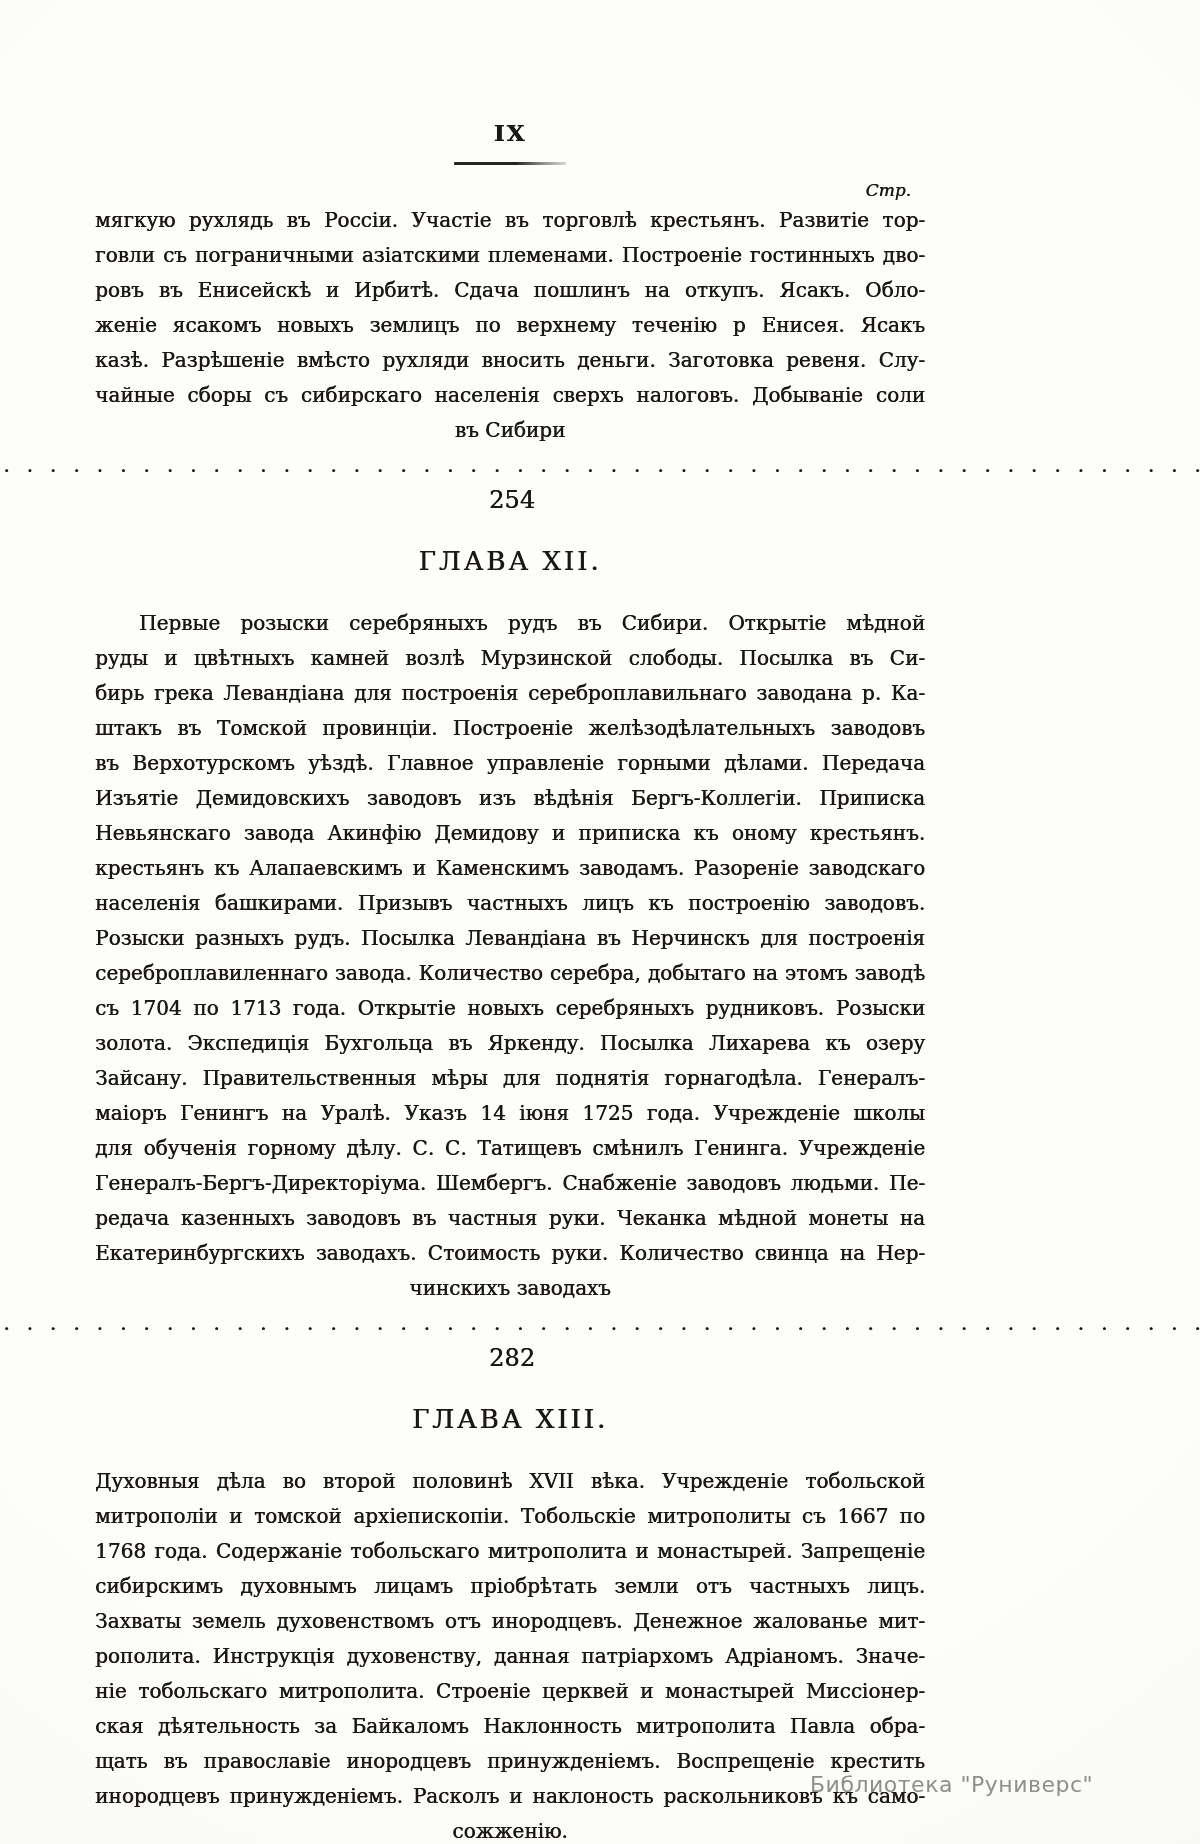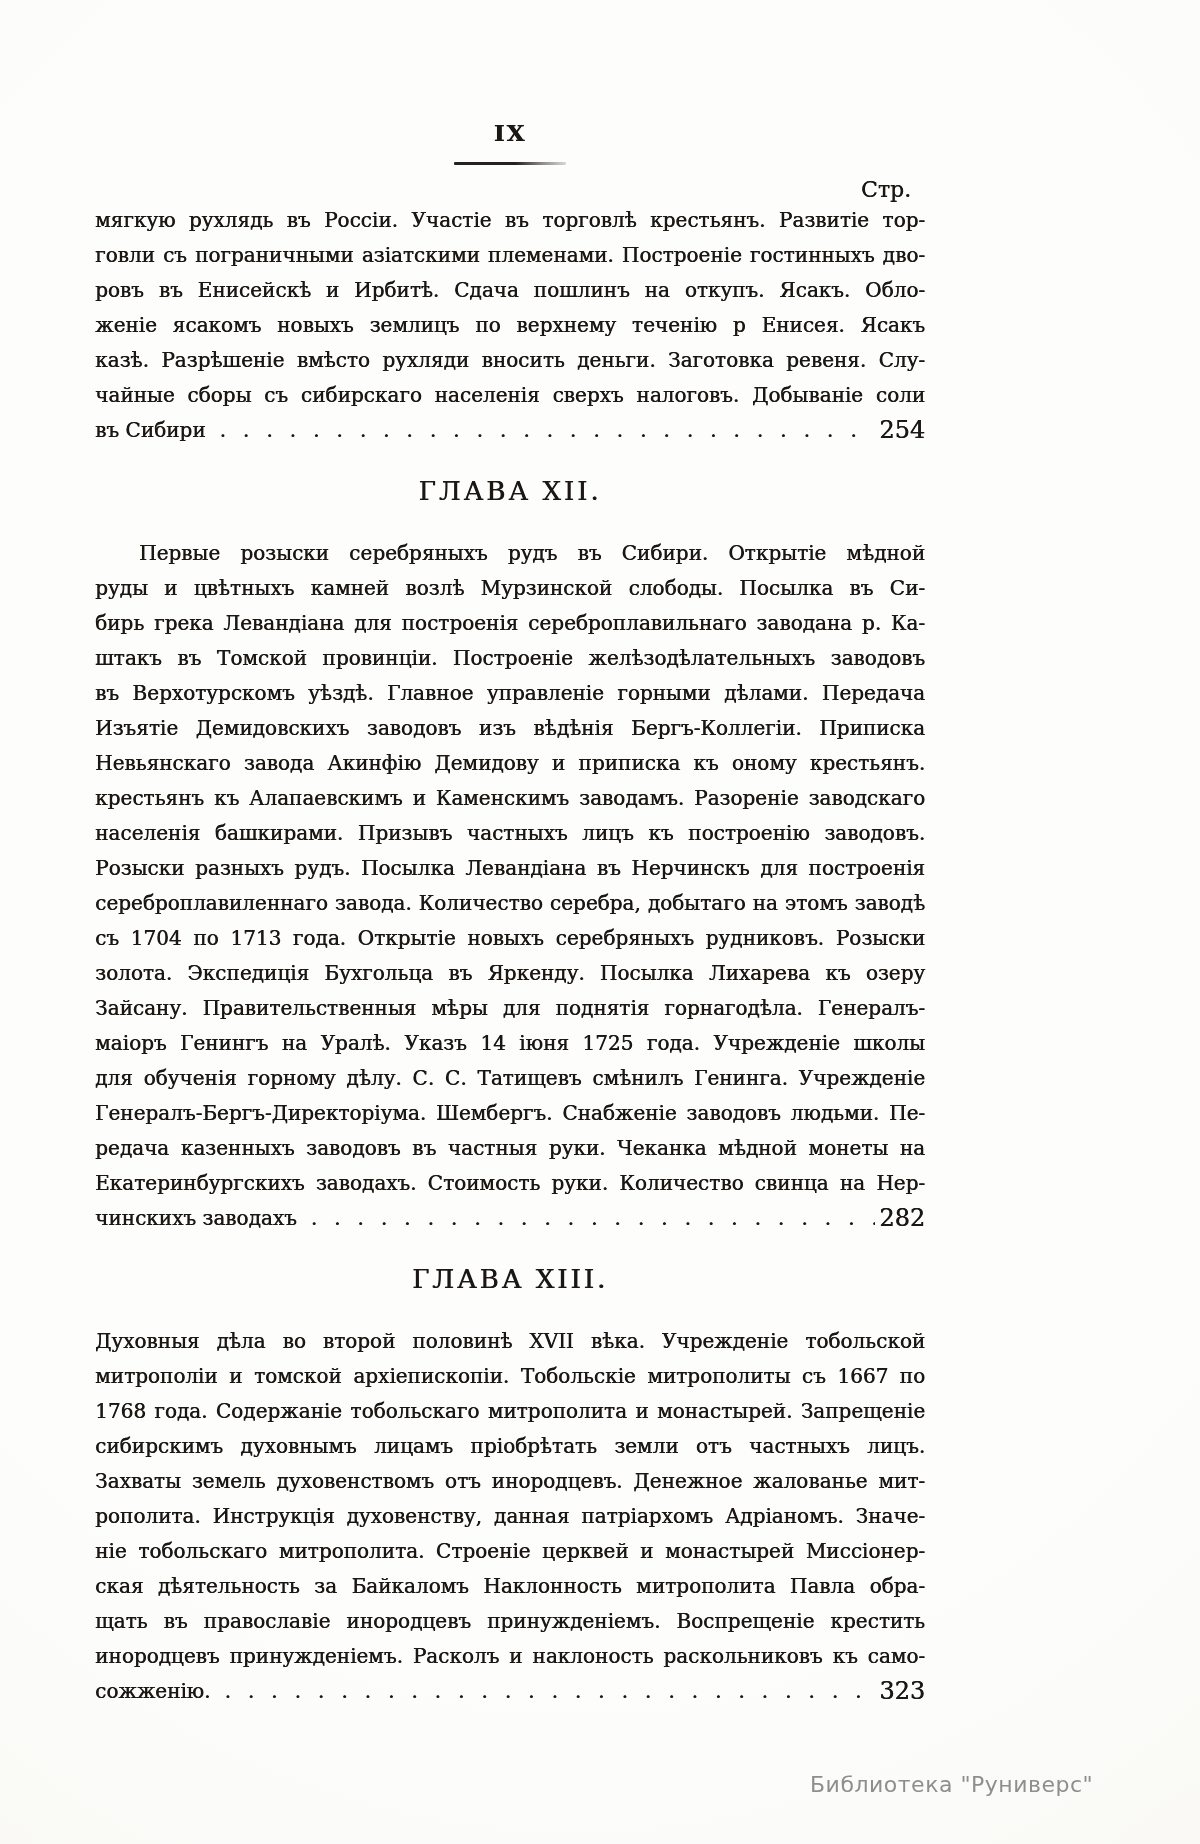--- a/index.html
+++ b/index.html
@@ -16,38 +16,39 @@
   .text-col{position:absolute;left:95px;top:94px;width:830px;}
   .folio{
     text-align:center;font-size:23px;font-weight:bold;letter-spacing:2px;
     line-height:30px;text-shadow:.5px 0 currentColor;margin-top:24px;
   }
   .folio-rule{
     margin:14px auto 0 auto;width:112px;height:3px;border-radius:1px;
     background:linear-gradient(90deg,#262220 0%,#262220 55%,rgba(60,55,50,.55) 80%,rgba(90,85,80,.22) 100%);
   }
   .str-label{
-    margin-top:12px;text-align:right;font-size:22px;
+    margin-top:12px;text-align:right;font-style:italic;font-size:17px;
     padding-right:14px;line-height:26px;text-shadow:.4px 0 currentColor;
   }
   .sections{}
   .chapter-heading{
     margin:22px 0 24px 0;text-align:center;font-size:26px;letter-spacing:3px;
     line-height:42px;text-shadow:.6px 0 currentColor;
   }
   .toc-paragraph{margin:0;}
   .text-line{
     font-size:20px;line-height:35px;white-space:nowrap;
     text-align:justify;text-align-last:justify;
     text-shadow:.5px 0 currentColor;
   }
   .text-line.indent{text-indent:44px;}
   .leader-line{
     display:flex;align-items:center;font-size:20px;line-height:35px;
     text-shadow:.5px 0 currentColor;
+    flex-direction:column;
   }
   .leader-label{white-space:nowrap;}
   .leader-dots{
     flex:1;overflow:hidden;white-space:nowrap;letter-spacing:17px;
     padding-left:14px;min-width:0;
   }
   .page-ref{font-size:24px;margin-left:4px;}
   .watermark{
     position:absolute;left:810px;top:1772px;
     font-family:"DejaVu Sans", "Liberation Sans", sans-serif;

